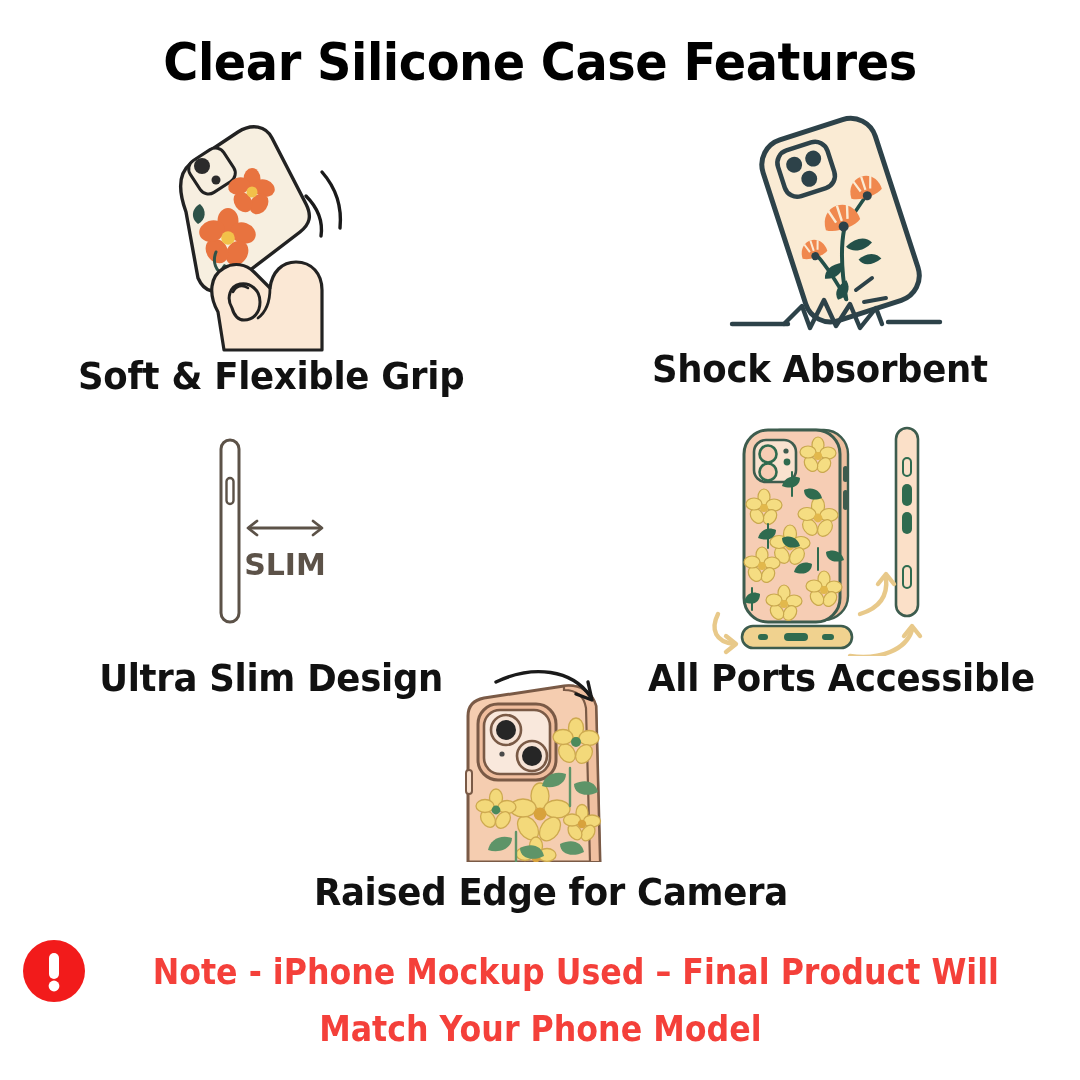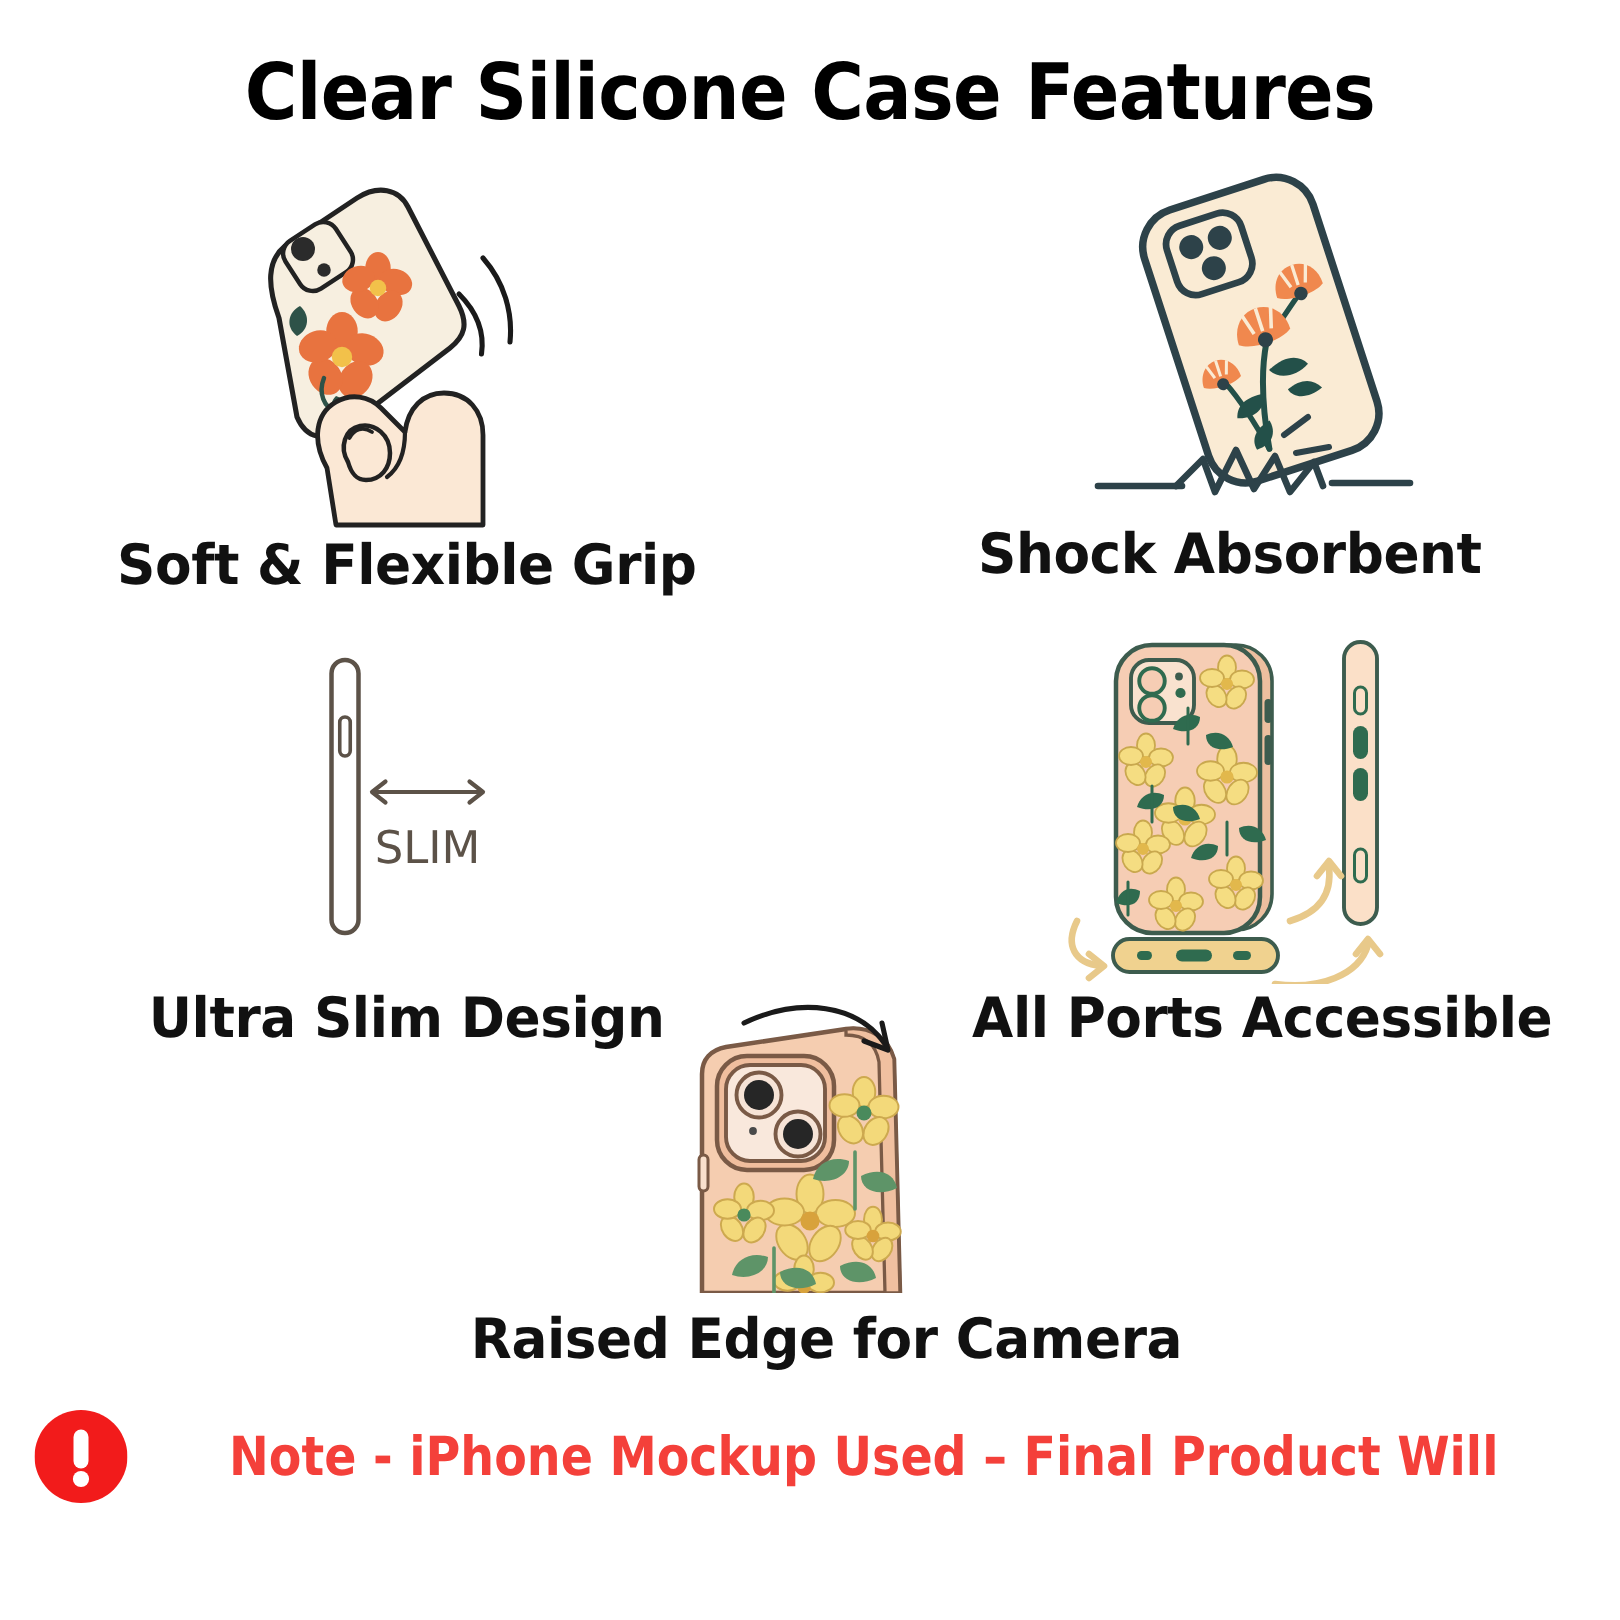--- a/index.html
+++ b/index.html
@@ -50,21 +50,21 @@
   .cap-grip   { top: 355px; left: 70px;  }
   .cap-shock  { top: 348px; left: 645px; }
   .cap-slim   { top: 657px; left: 92px;  }
   .cap-ports  { top: 657px; left: 640px; }
   .cap-camera { top: 871px; left: 304px; }
 
   
   .ill { position: absolute; }
   .ill-grip   { left: 120px; top: 112px; width: 260px; height: 240px; }
   .ill-shock  { left: 710px; top: 112px; width: 250px; height: 240px; }
-  .ill-slim   { left: 185px; top: 430px; width: 175px; height: 200px; }
+  .ill-slim   { left: 185px; top: 430px; width: 175px; height: 200px; font-weight: bold; }
   .ill-ports  { left: 700px; top: 418px; width: 250px; height: 238px; }
   .ill-camera { left: 440px; top: 662px; width: 210px; height: 200px; }
 
   
   .note {
     position: absolute;
     left: 0;
     top: 940px;
     width: 1080px;
     display: flex;
@@ -436,15 +436,18 @@
 
   <div class="note">
     <div class="note-row1">
       <svg class="note-icon" viewBox="0 0 62 62">
         <circle cx="31" cy="31" r="31" fill="#F21B1B"></circle>
         <rect x="26" y="13" width="10" height="26" rx="5" fill="#FFFFFF"></rect>
         <circle cx="31" cy="46" r="5.4" fill="#FFFFFF"></circle>
       </svg>
       <div class="note-text">Note - iPhone Mockup Used – Final Product Will</div>
     </div>
+    <div class="note-row2">
+      <div class="note-text">Match Your Phone Model</div>
+    </div>
   </div>
 
 </div>
 
 </body></html>

